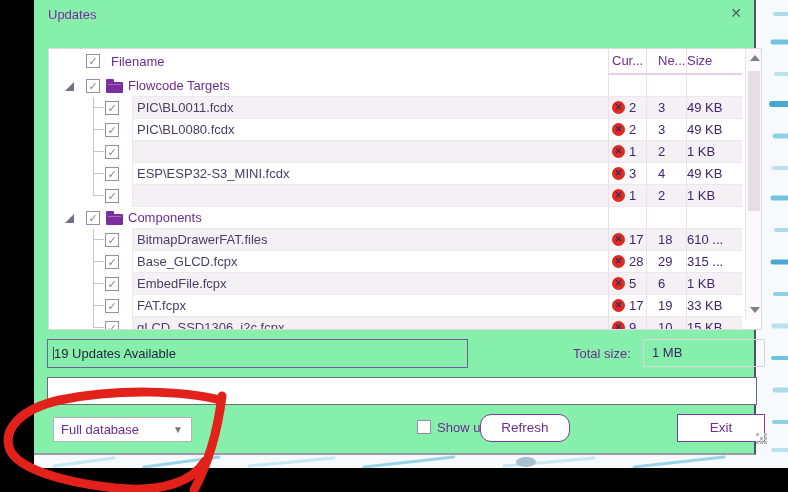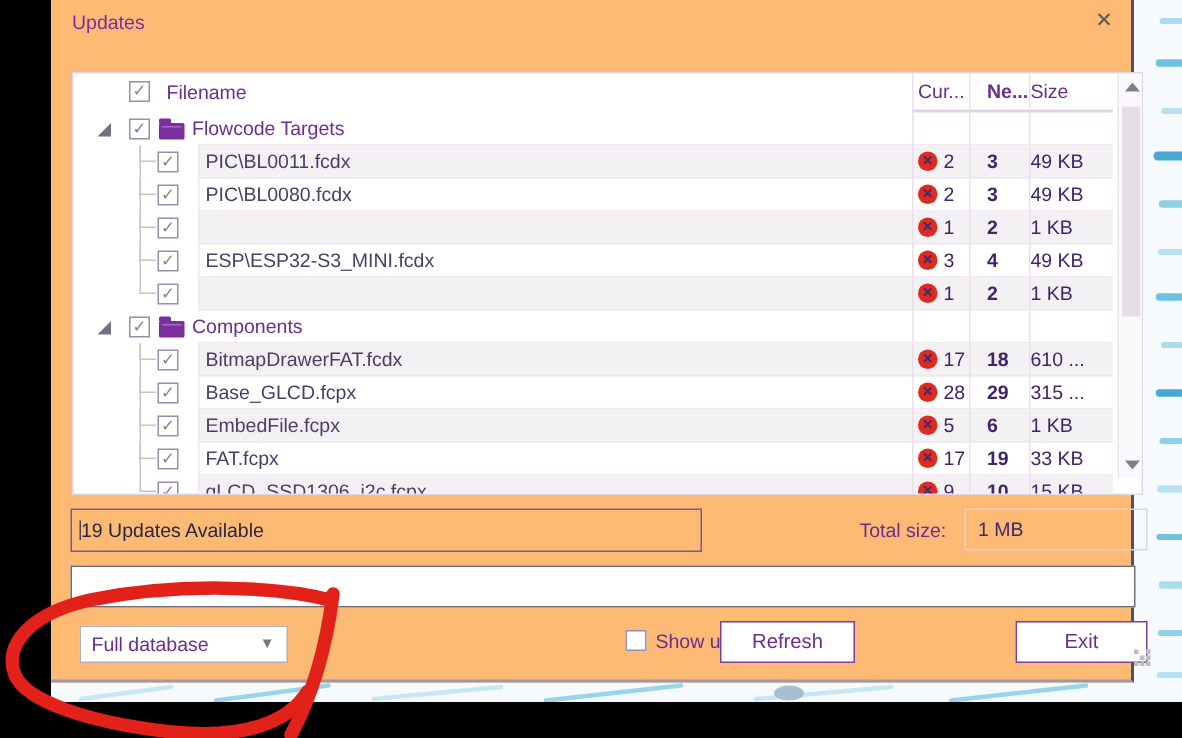--- a/index.html
+++ b/index.html
@@ -2,37 +2,37 @@
 <html><head>
 <meta charset="utf-8">
 <style>
   * { margin:0; padding:0; box-sizing:border-box; }
   html,body { width:788px; height:492px; }
   body { font-family:"Liberation Sans", sans-serif; background:#000; position:relative; overflow:hidden; }
 
   .backdrop { position:absolute; left:34px; top:0; width:754px; height:468px; background:#f6fafc; }
   .backdrop svg { position:absolute; left:0; top:0; }
 
-  .dialog { position:absolute; left:34px; top:0; width:722px; height:455px; background:#fdba74;
+  .dialog { position:absolute; left:34px; top:0; width:722px; height:455px; background:#86efac;
             border-right:2px solid #50506a; border-bottom:2px solid #9a9aa8; }
 
   .dlg-title { position:absolute; left:14px; top:7px; font-size:13px; color:#7b2da0; }
   .dlg-close { position:absolute; left:692px; top:3px; width:20px; height:20px; color:#5a5a5a;
                font-size:14px; text-align:center; line-height:20px; cursor:pointer; }
 
   
   .tbl { position:absolute; left:14px; top:48px; width:714px; height:282px;
          border:1px solid #e2d6e2; overflow:hidden; background:#fff; }
   .trow { position:relative; height:22px; width:693px; font-size:13px; color:#4a3d66; }
   .thead { position:relative; height:26px; width:693px; font-size:13px; color:#6b2d8f; }
   .cell { position:absolute; top:0; height:100%; border-bottom:1px solid #f0e6f0; }
   .thead .cell { border-bottom:2px solid #e3d2e3; }
   .c-name { left:83px;  width:476px; border-left:1px solid #f0e6f0; }
   .c-cur  { left:559px; width:38px;  border-left:1px solid #eadfea; padding-left:3px; }
-  .c-ne   { left:597px; width:40px;  border-left:1px solid #eadfea; padding-left:11px;font-weight:bold; }
+  .c-ne   { left:597px; width:40px;  border-left:1px solid #eadfea; padding-left:11px; }
   .c-size { left:637px; width:56px;  border-left:1px solid #eadfea; }
   .odd  .cell { background:#f3f1f4; }
   .gname { position:absolute; left:79px; top:3px; color:#6b2d8f; font-size:13px; }
   .fname { position:absolute; left:88px; top:3px; white-space:nowrap; }
   .hname { position:absolute; left:62px; top:5px; }
   .hlabel { position:relative; top:4px; display:inline-block; }
   .num { position:relative; top:3px; color:#41246b; }
   .sz  { position:relative; top:3px; color:#41246b; white-space:nowrap; }
 
   .cb { position:absolute; width:14px; height:14px; border:1px solid #9b8bab; background:#fff;
@@ -76,21 +76,21 @@
 
   .dropdown { position:absolute; left:19px; top:417px; width:139px; height:25px; border:1px solid #b6b0b6;
               background:#fff; font-size:13px; color:#6b2d8f; line-height:23px; padding-left:7px; cursor:pointer; }
   .dd-arrow { position:absolute; right:8px; top:0; color:#777; font-size:10px; }
   .cb-show { left:383px; top:420px; position:absolute; width:14px; height:14px;
              border:1px solid #9b8bab; background:#fff; }
   .show-label { position:absolute; left:403px; top:420px; font-size:13px; color:#6b2d8f; }
 
   .btn { position:absolute; top:414px; height:28px; background:#fff; border:1px solid #7a3f9d;
          color:#6b2d8f; font-size:13.5px; text-align:center; line-height:26px; cursor:pointer; }
-  .btn-refresh  { left:446px; width:90px; }
+  .btn-refresh  { left:446px; width:90px;border-radius:11px; }
   .btn-download { left:544px; width:90px; }
   .btn-exit     { left:643px; width:88px; }
 
   .grip { position:absolute; left:722px; top:433px; width:12px; height:12px; }
   .grip i { position:absolute; left:0; top:0; width:3px; height:3px; background:#bcbcbc;
             box-shadow: 8px 0 #bcbcbc, 8px 4px #bcbcbc, 8px 8px #bcbcbc, 4px 4px #bcbcbc, 4px 8px #bcbcbc, 0 8px #bcbcbc; }
 
   .annotation { position:absolute; left:0; top:0; z-index:60; pointer-events:none; }
 </style>
 </head>
@@ -206,21 +206,21 @@
           <span class="gname">Components</span>
         </div>
         <div class="trow odd">
           <div class="cell c-name"></div>
           <div class="cell c-cur"><span class="badge">✕</span><span class="num">17</span></div>
           <div class="cell c-ne"><span class="num">18</span></div>
           <div class="cell c-size"><span class="sz">610 ...</span></div>
           <div class="tcont"></div>
           <div class="tstub"></div>
           <div class="cb cb-file">✓</div>
-          <span class="fname">BitmapDrawerFAT.fcdx</span>
+          <span class="fname">BitmapDrawerFAT.files</span>
         </div>
         <div class="trow">
           <div class="cell c-name"></div>
           <div class="cell c-cur"><span class="badge">✕</span><span class="num">28</span></div>
           <div class="cell c-ne"><span class="num">29</span></div>
           <div class="cell c-size"><span class="sz">315 ...</span></div>
           <div class="tcont"></div>
           <div class="tstub"></div>
           <div class="cb cb-file">✓</div>
           <span class="fname">Base_GLCD.fcpx</span>

